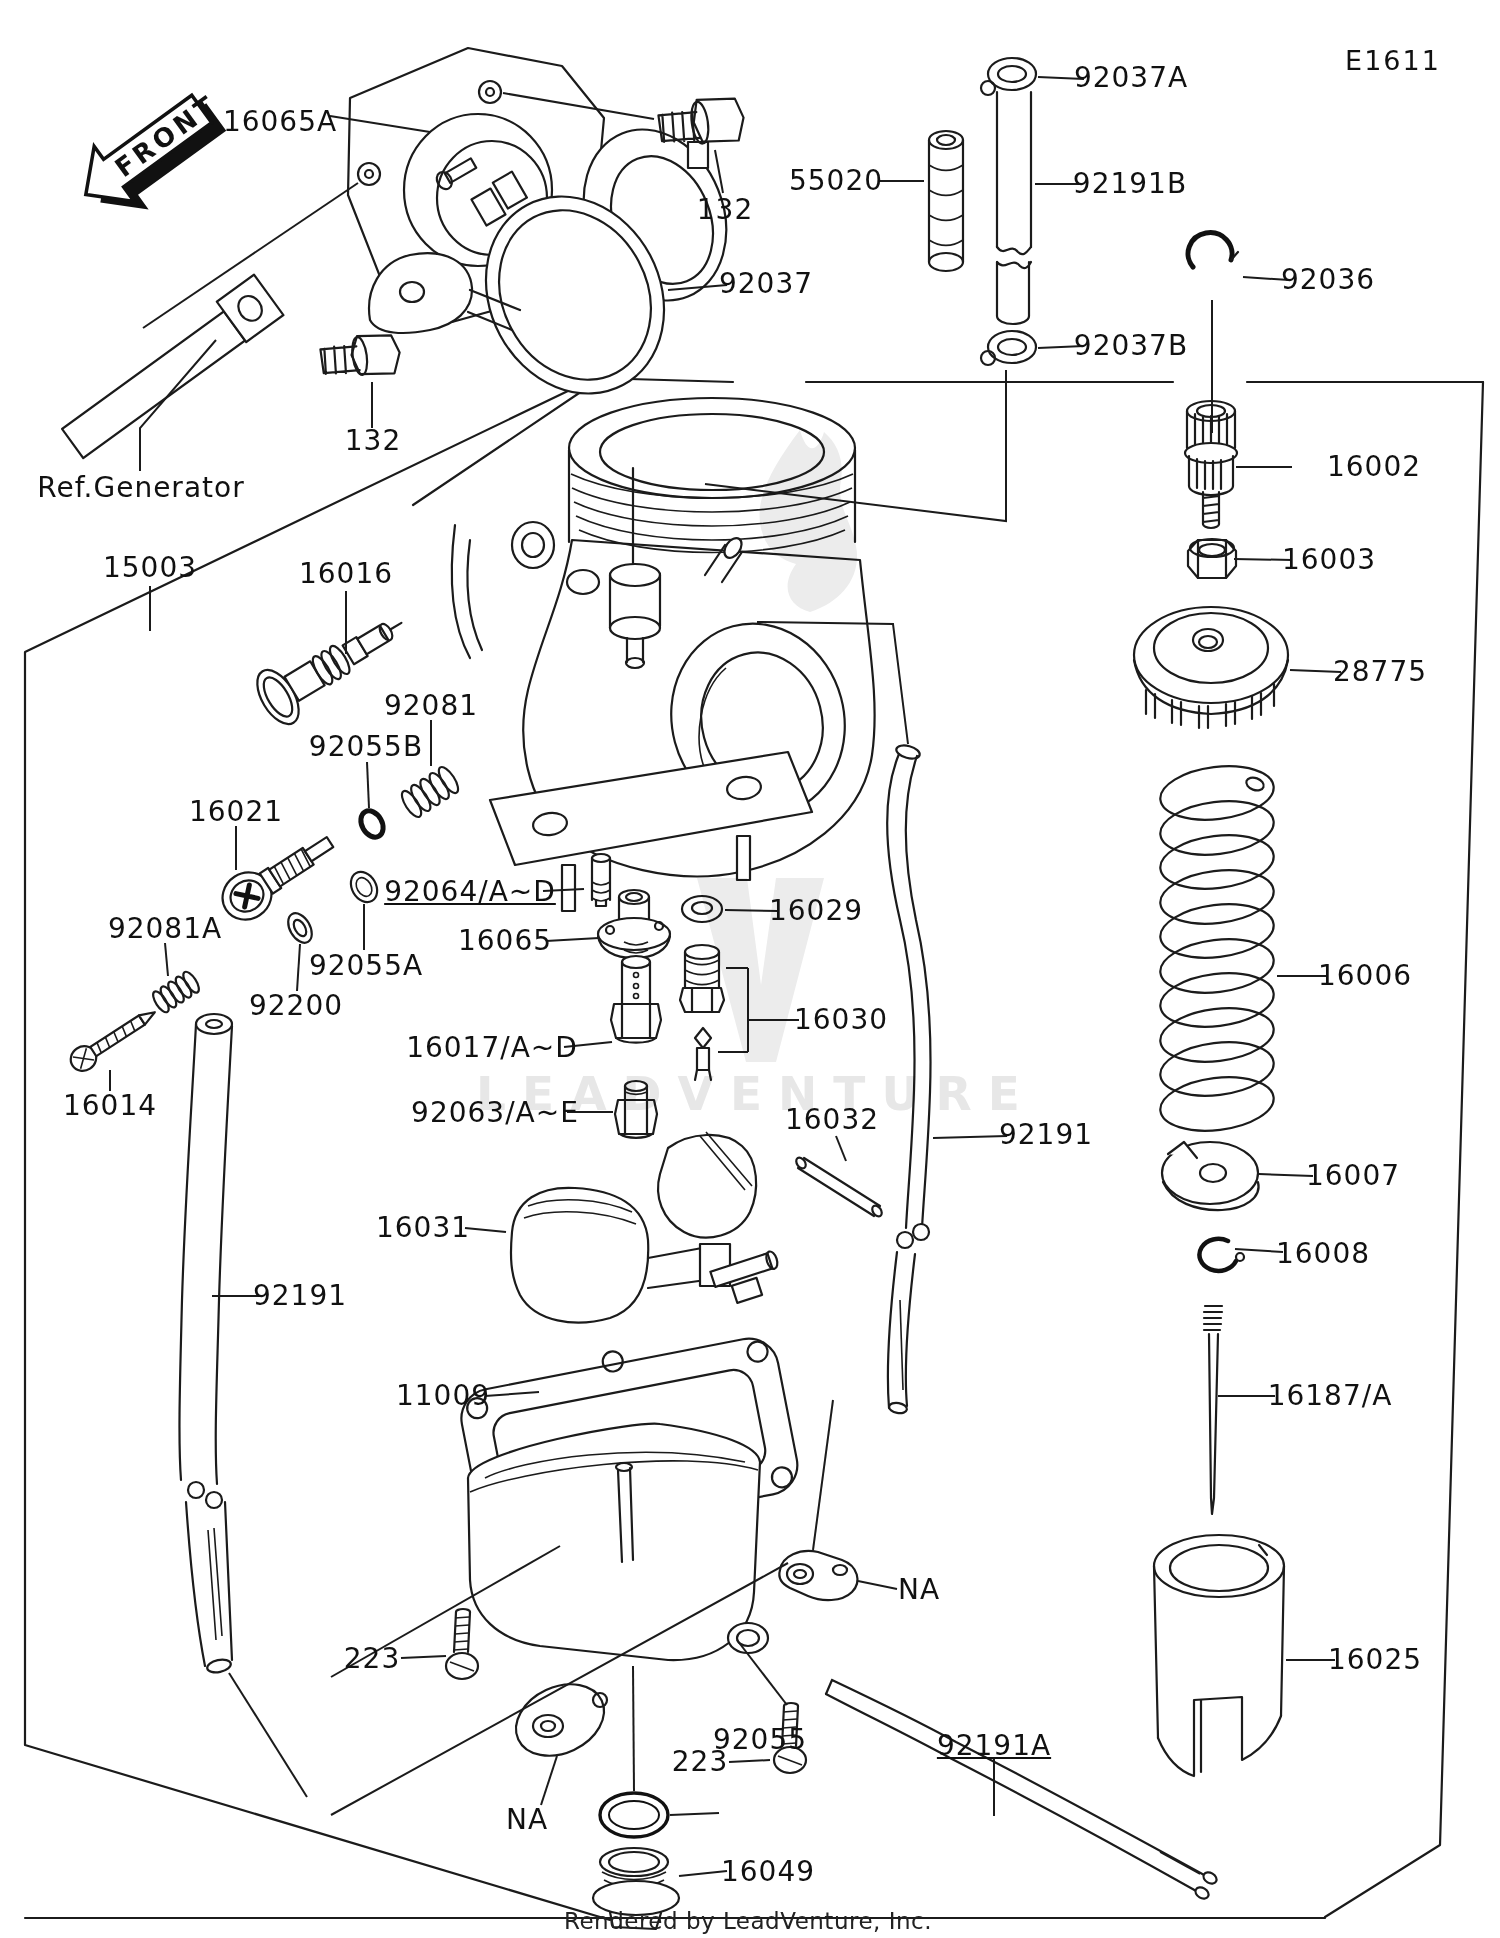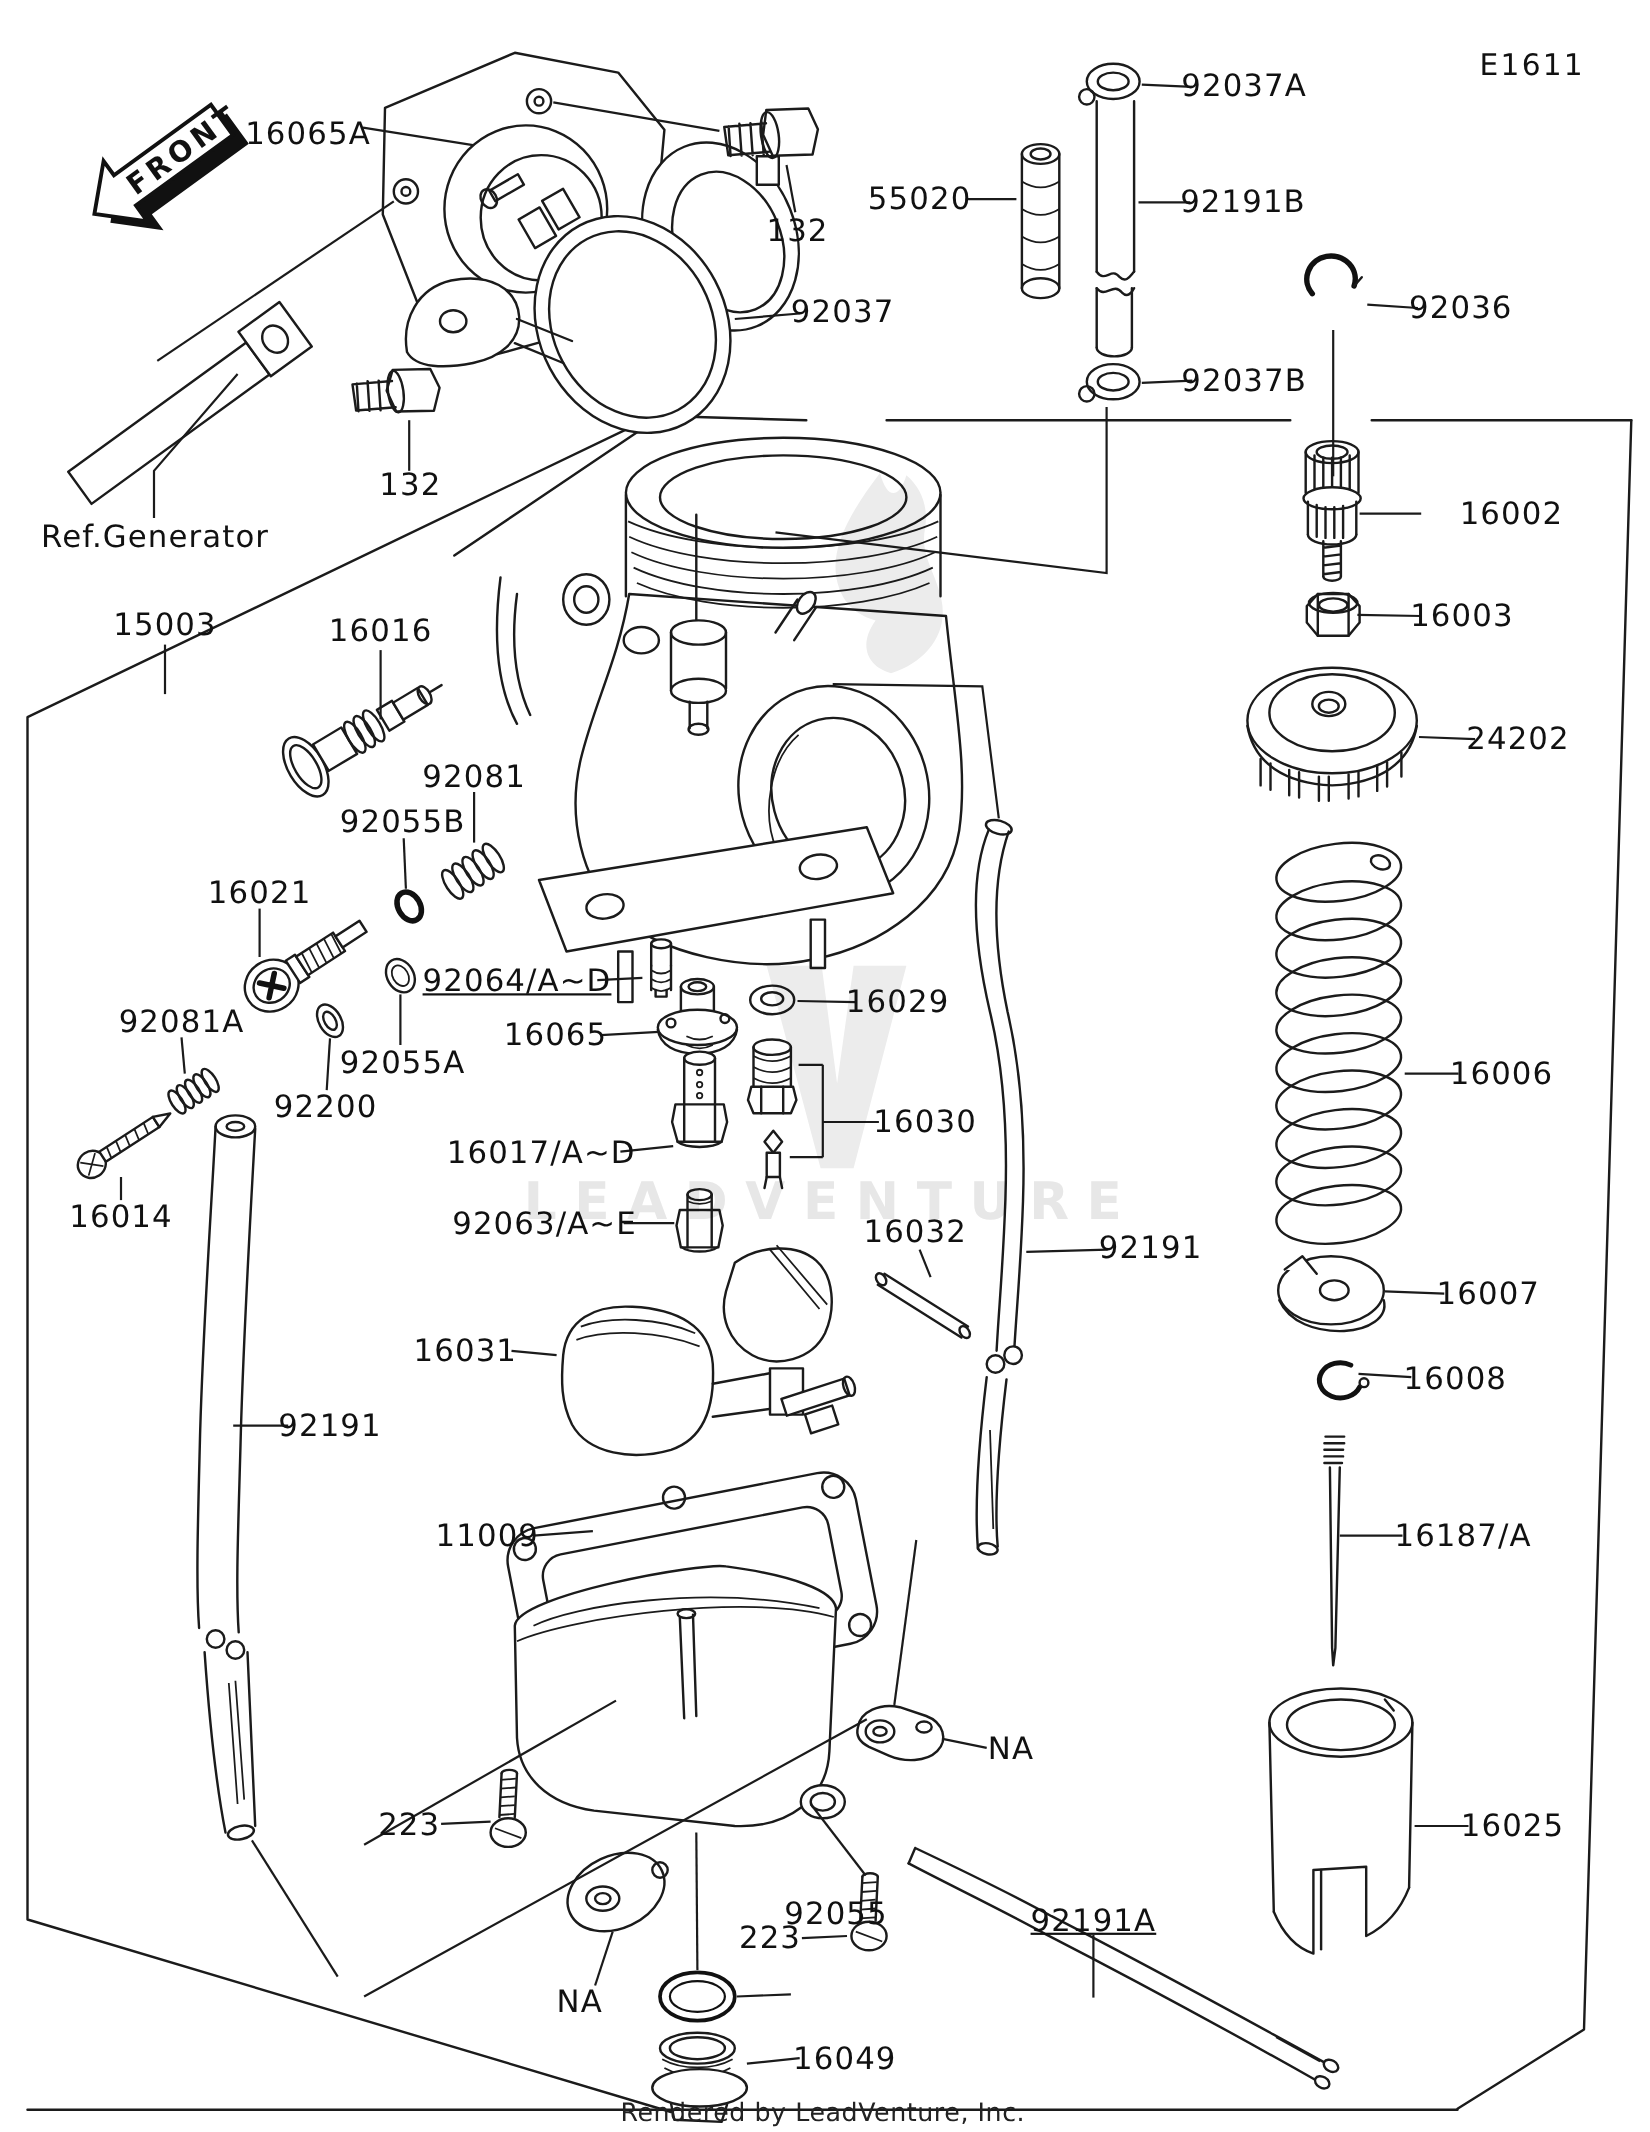--- a/index.html
+++ b/index.html
@@ -488,21 +488,21 @@
       <div class="part-label" style="left: 1131px; top: 78px;">92037A</div>
       <div class="part-label" style="left: 1130px; top: 184px;">92191B</div>
       <div class="part-label" style="left: 1131px; top: 346px;">92037B</div>
       <div class="part-label" style="left: 1328px; top: 280px;">92036</div>
       <div class="part-label" style="left: 373px; top: 441px;">132</div>
       <div class="part-label" style="left: 141px; top: 488px;">Ref.Generator</div>
       <div class="part-label" style="left: 1329px; top: 467px; margin-left: 45px;">16002</div>
       <div class="part-label" style="left: 1329px; top: 560px;">16003</div>
       <div class="part-label" style="left: 150px; top: 568px;">15003</div>
       <div class="part-label" style="left: 346px; top: 574px;">16016</div>
-      <div class="part-label" style="left: 1380px; top: 672px;">24202</div>
+      <div class="part-label" style="left: 1380px; top: 672px;">28775</div>
       <div class="part-label" style="left: 431px; top: 706px;">92081</div>
       <div class="part-label" style="left: 366px; top: 747px;">92055B</div>
       <div class="part-label" style="left: 236px; top: 812px;">16021</div>
       <div class="part-label" style="left: 470px; top: 892px; text-decoration: underline;">92064/A~D</div>
       <div class="part-label" style="left: 816px; top: 911px;">16029</div>
       <div class="part-label" style="left: 165px; top: 929px;">92081A</div>
       <div class="part-label" style="left: 505px; top: 941px;">16065</div>
       <div class="part-label" style="left: 366px; top: 966px;">92055A</div>
       <div class="part-label" style="left: 1365px; top: 976px;">16006</div>
       <div class="part-label" style="left: 296px; top: 1006px;">92200</div>

